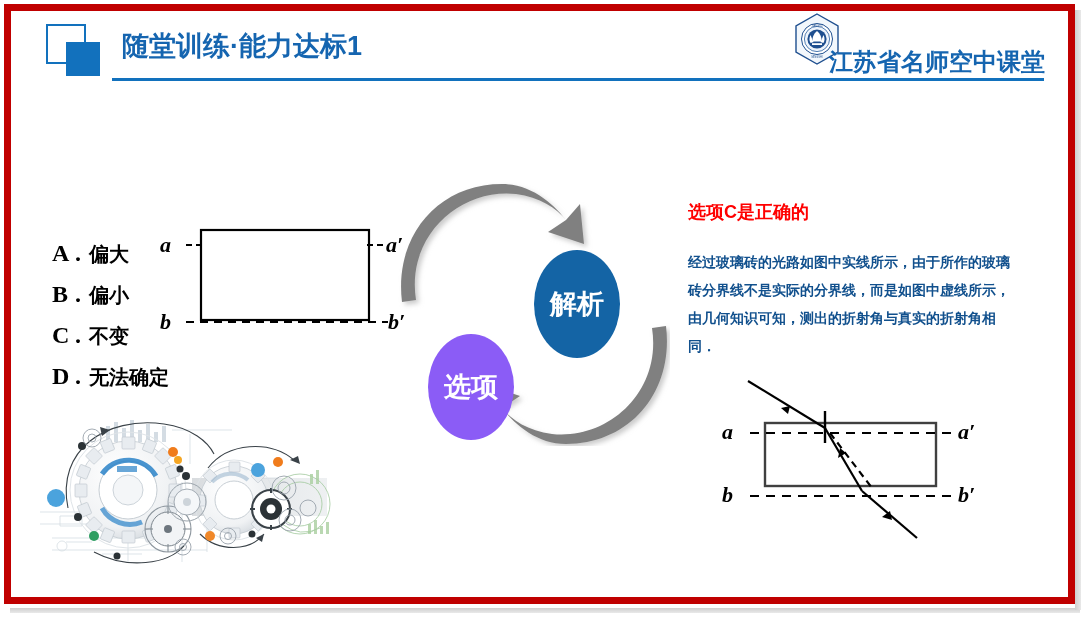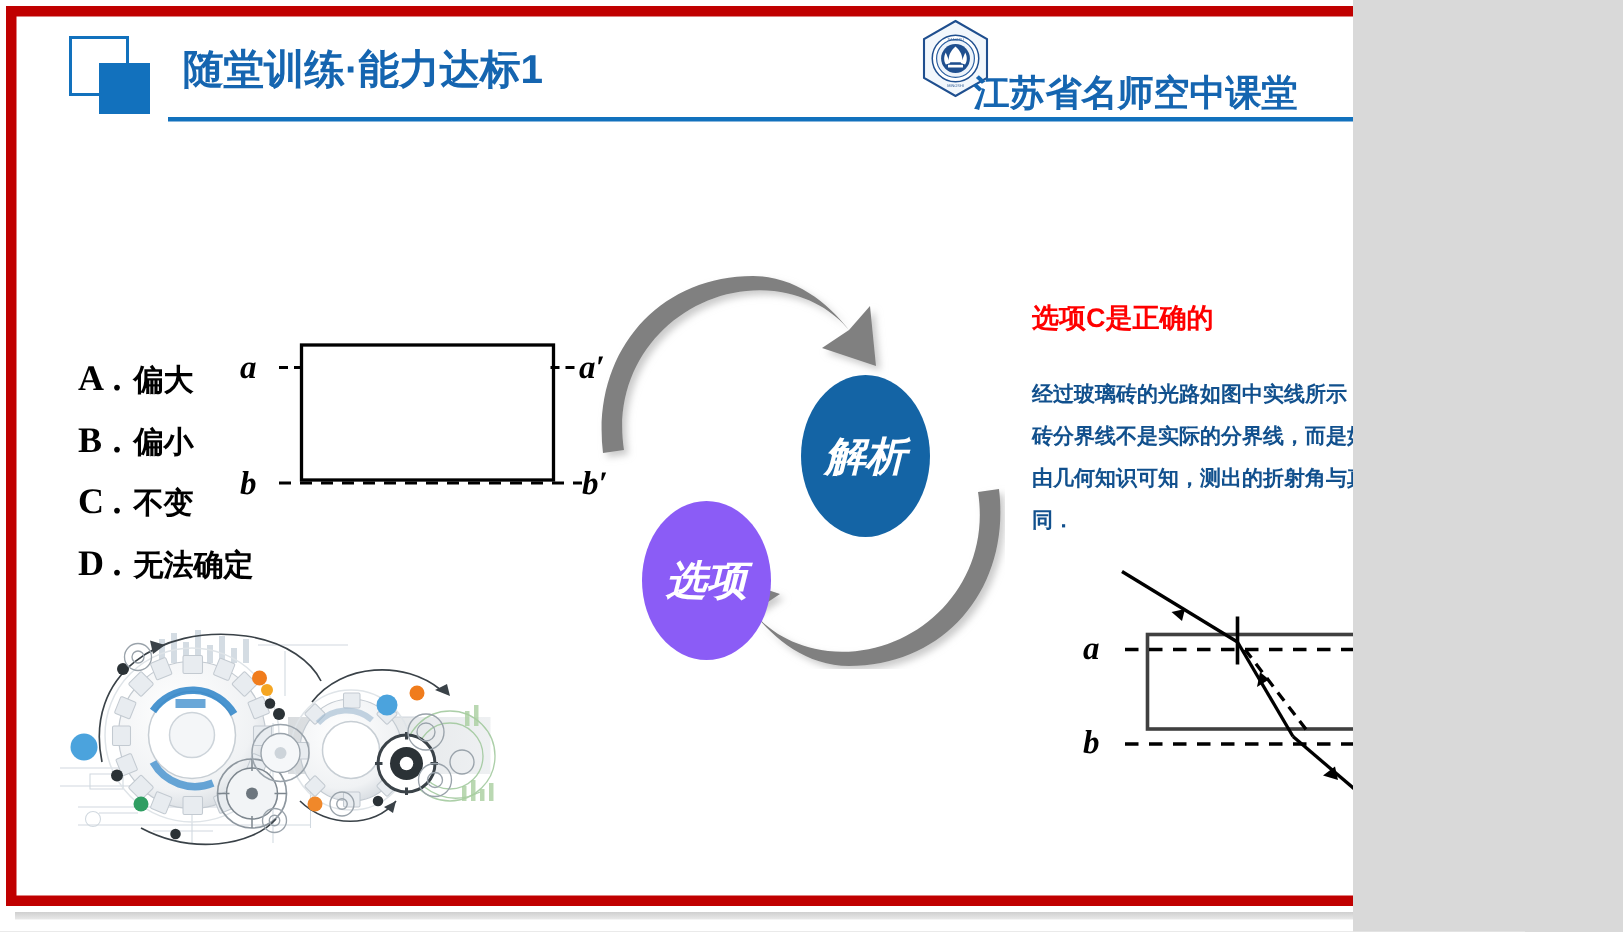--- a/index.html
+++ b/index.html
@@ -2,21 +2,21 @@
 <html><head>
 <meta charset="utf-8">
 <style>
   html, body {
     margin: 0; padding: 0;
     background: #d9d9d9;
     font-family: "Liberation Sans", sans-serif;
   }
   #slide {
     position: relative;
-    width: 902px; height: 621px;
+    width: 1082px; height: 621px;
     background: #ffffff;
     overflow: hidden;
     box-sizing: border-box;
   }
   
   .frame-red {
     position: absolute;
     left: 4px; top: 4px;
     width: 1071px; height: 600px;
     border: 7px solid #c00000;
@@ -148,21 +148,20 @@
   .swirl { position: absolute; left: 398px; top: 182px; width: 272px; height: 264px; }
   .bubble {
     position: absolute;
     border-radius: 50%;
     display: flex; align-items: center; justify-content: center;
     color: #ffffff;
     font-size: 27px;
     font-weight: bold;
     line-height: 30px;
     text-align: right;
-    font-style: italic;
   }
   .bubble-dark { left: 136px; top: 68px; width: 86px; height: 108px; background: #1464a5; }
   .bubble-light { left: 30px; top: 152px; width: 86px; height: 106px; background: #8b5cf6; }
 
   
   .exp-title {
     position: absolute;
     left: 688px; top: 200px;
     font-size: 18px;
     font-weight: bold;

